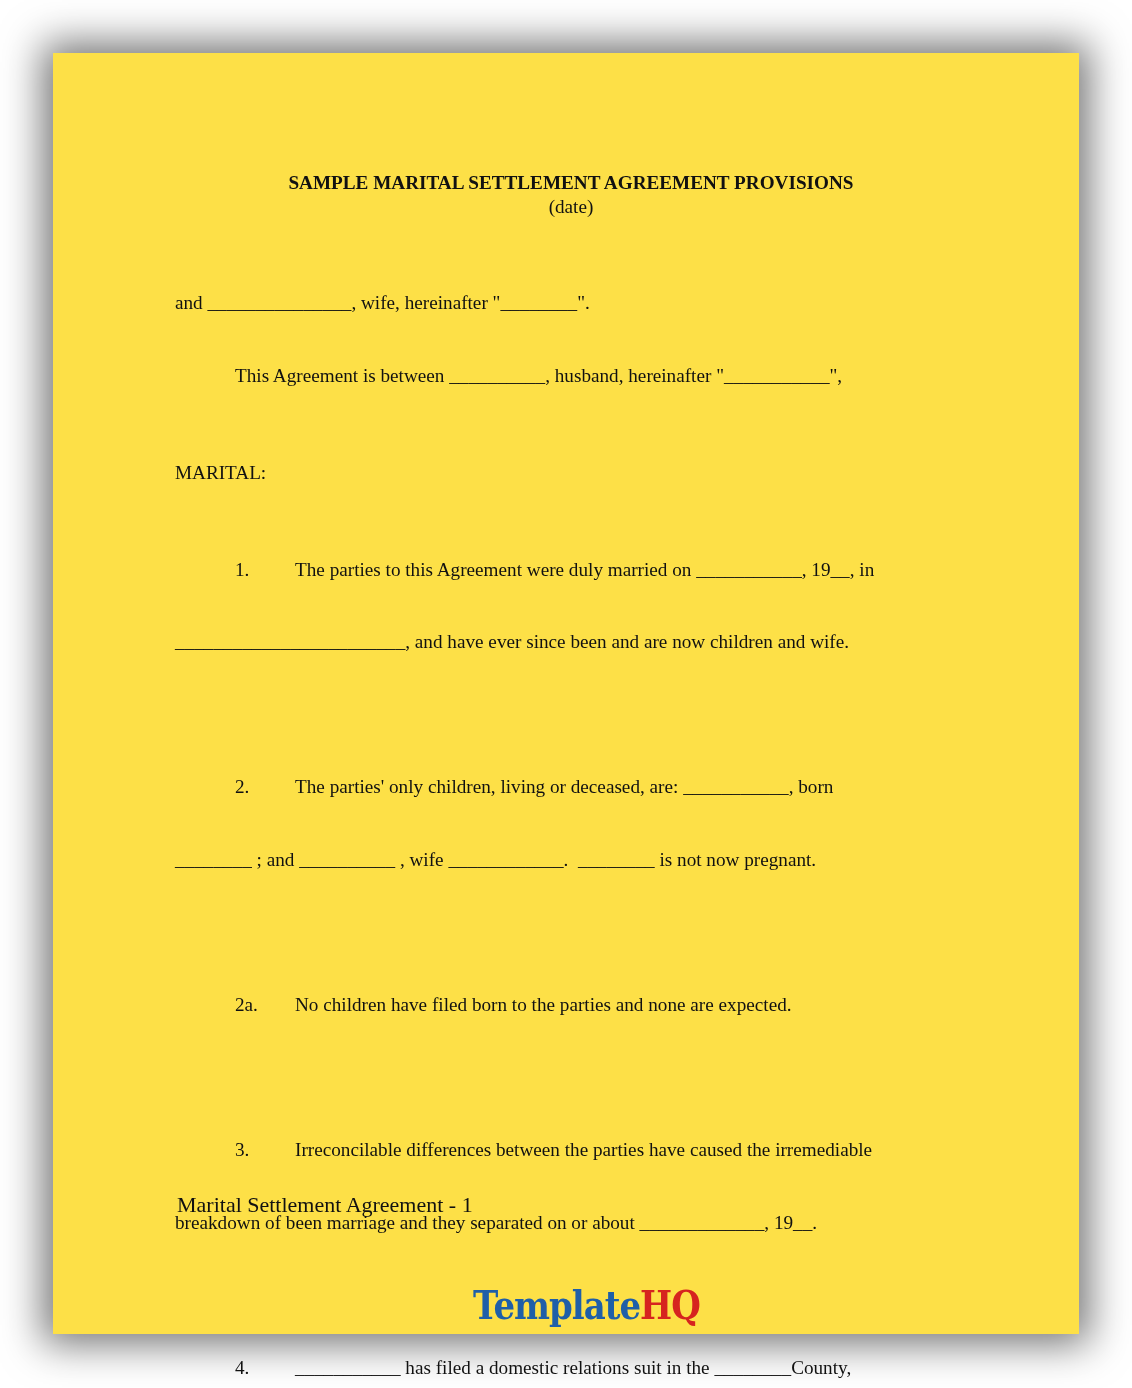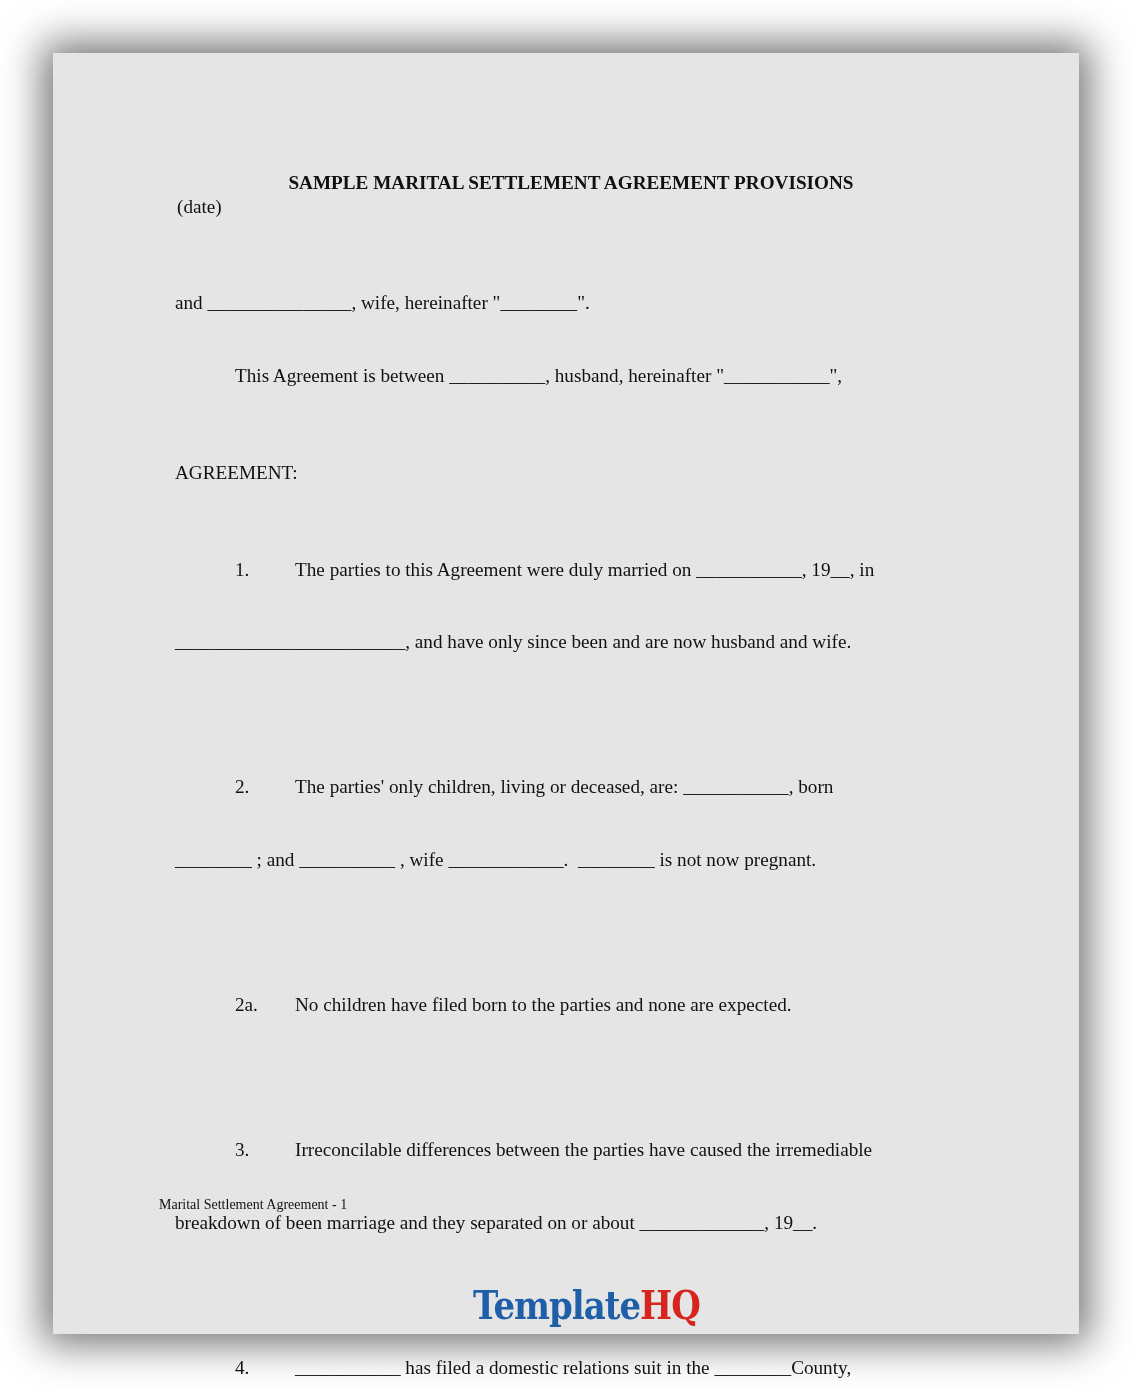--- a/index.html
+++ b/index.html
@@ -8,51 +8,52 @@
     background: #ffffff;
     position: relative;
     overflow: hidden;
     font-family: "Liberation Serif", "DejaVu Serif", serif;
     color: #111;
   }
   .page {
     position: absolute;
     left: 53px; top: 53px;
     width: 1026px; height: 1281px;
-    background: #e5e5e5;
+    background: #fde047;
     box-shadow: 0 0 38px 10px rgba(0,0,0,0.55);
   }
   .content {
     position: absolute;
     left: 122px; top: 118px;
     width: 790px;
     font-size: 19.2px;
     line-height: 24.2px;
   }
   .title {
     text-align: center;
     font-weight: bold;
     font-size: 19.2px;
     line-height: 24px;
     margin: 0;
     padding-left: 2px;
   }
   .subtitle {
+    text-align: center;
     line-height: 24px;
     margin: 0 0 24px 0;
     padding-left: 2px;
   }
   .para { margin: 0 0 24.2px 0; white-space: pre; }
   .para .ln { display: block; white-space: pre; }
   .indent { display: inline-block; width: 60px; }
   .num { display: inline-block; width: 60px; }
   .footer {
     position: absolute;
-    left: 106px; top: 1140px;
-    font-size: 14px;
+    left: 124px; top: 1140px;
+    font-size: 22px;
     line-height: 24px;
   }
   .logo {
     position: absolute;
     left: 420px; top: 1230px;
     width: 200px;
     text-align: center;
     font-family: "DejaVu Serif", serif;
     font-weight: bold;
     font-size: 34px;
@@ -69,25 +70,25 @@
 <div class="page">
   <div class="content">
     <p class="title">SAMPLE MARITAL SETTLEMENT AGREEMENT PROVISIONS</p>
     <p class="subtitle">(date)</p>
 
     <div class="para">
       <span class="ln">and _______________, wife, hereinafter "________".</span>
       <span class="ln"><span class="indent"></span><span>This Agreement is between __________, husband, hereinafter "___________",</span></span>
     </div>
 
-    <div class="para">AGREEMENT:</div>
+    <div class="para">MARITAL:</div>
 
     <div class="para">
       <span class="ln"><span class="indent"></span><span class="num">1.</span><span>The parties to this Agreement were duly married on ___________, 19__, in</span></span>
-      <span class="ln">________________________, and have only since been and are now husband and wife.</span>
+      <span class="ln">________________________, and have ever since been and are now children and wife.</span>
     </div>
 
     <div class="para">
       <span class="ln"><span class="indent"></span><span class="num">2.</span><span>The parties' only children, living or deceased, are: ___________, born</span></span>
       <span class="ln">________ ; and __________ , wife ____________.  ________ is not now pregnant.</span>
     </div>
 
     <div class="para">
       <span class="ln"><span class="indent"></span><span class="num">2a.</span><span>No children have filed born to the parties and none are expected.</span></span>
     </div>

